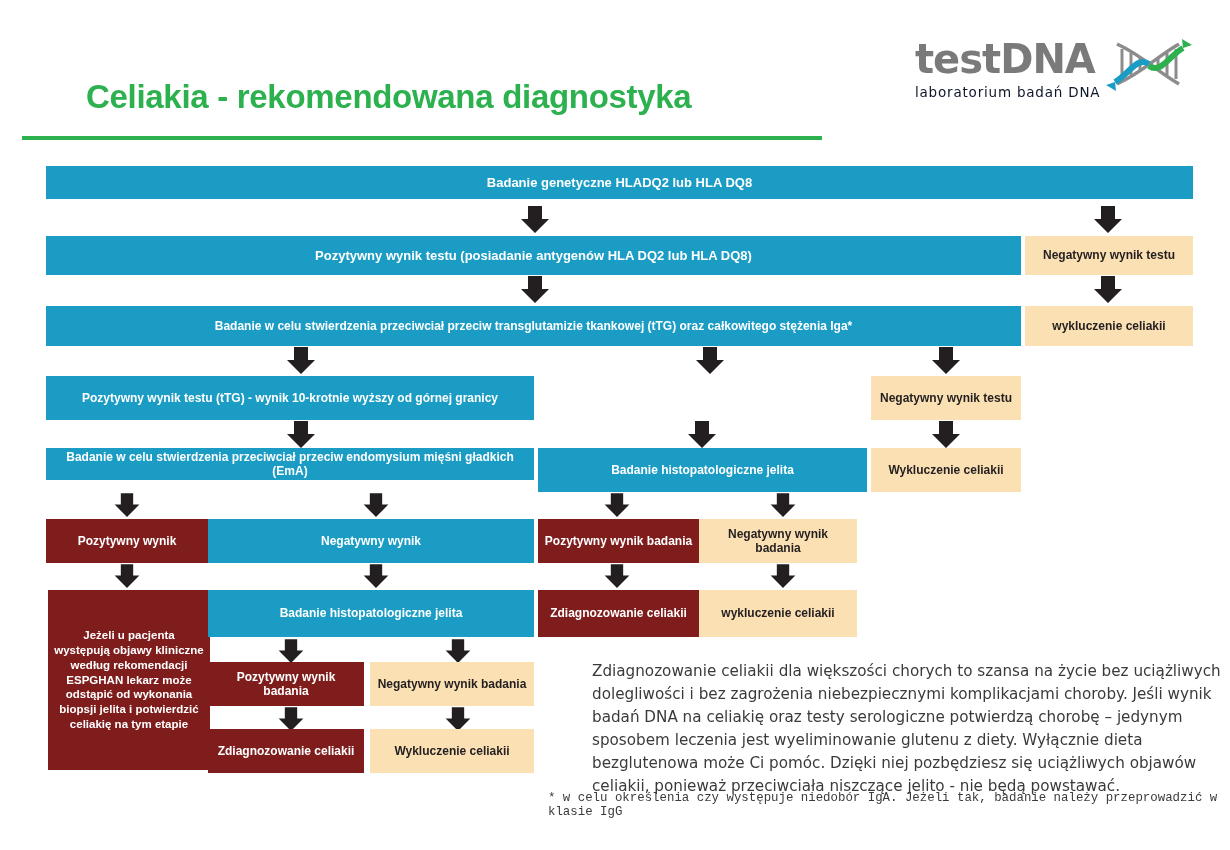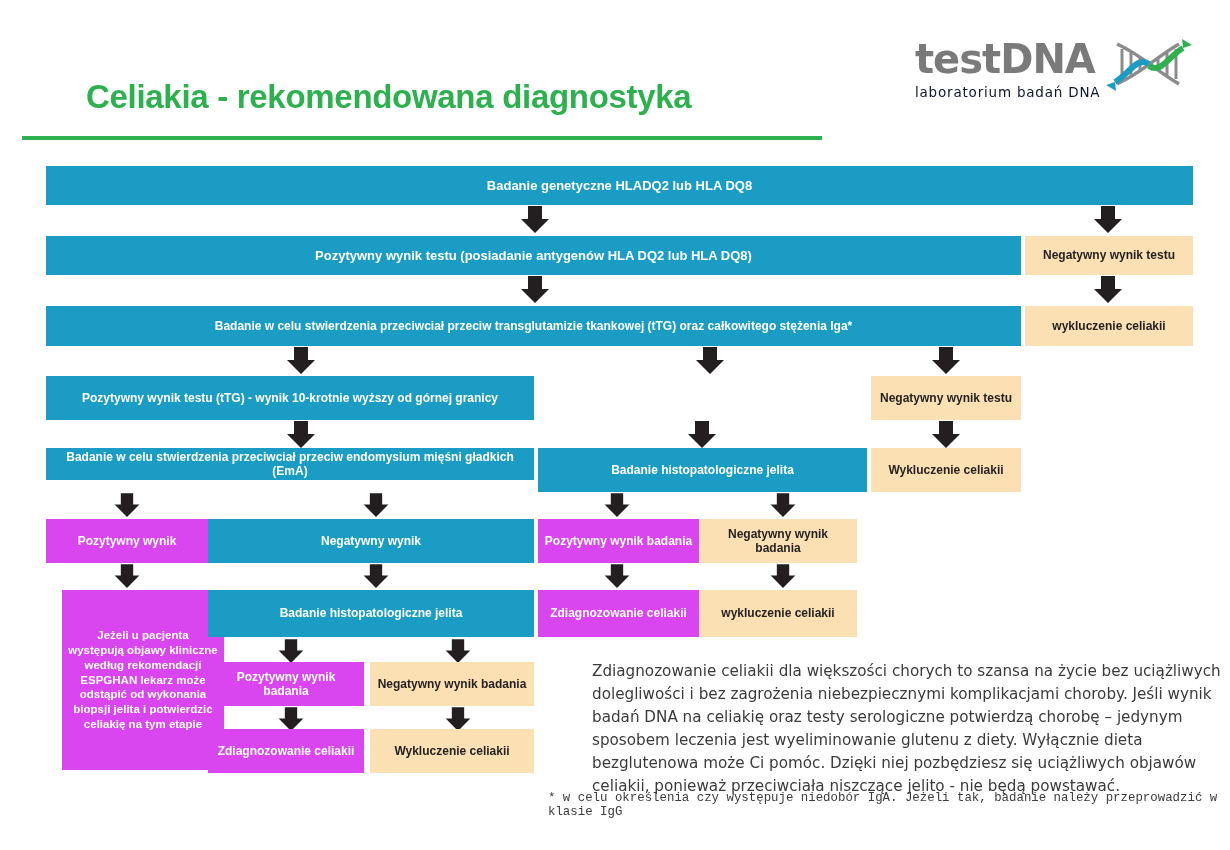--- a/index.html
+++ b/index.html
@@ -33,21 +33,21 @@
   #flow { position: absolute; left: 0; top: 0; width: 1230px; height: 850px; }
   .box {
     position: absolute;
     display: flex; align-items: center; justify-content: center;
     text-align: center;
     font-weight: bold;
     line-height: 1.18;
     padding: 2px 6px;
   }
   .blue { background: #1A9CC4; color: #ffffff; }
-  .green { background: #d946ef; color: #ffffff; }
+  .green { background: #7f1d1d; color: #ffffff; }
   .tan  { background: #FBE0B4; color: #231F20; }
   .f11 { font-size: 11.5px; }
   .f12 { font-size: 12px; }
   .f13 { font-size: 13px; }
 
   .arrow { position: absolute; }
   .arrow svg { display: block; }
 
   
   #body-text {
@@ -90,21 +90,21 @@
         <path d="M80 12 l-1 -9 l10 6 z" fill="#2CB14E"></path>
         <path d="M46 28 C34 20, 26 38, 12 46" stroke="#1A9CC4" stroke-width="6" fill="none"></path>
         <path d="M12 46 l1 9 l-10 -6 z" fill="#1A9CC4"></path>
       </svg>
     </div>
   </div>
 </div>
 
 <div id="flow">
 
-  <div class="box blue f13" style="left:46px; top:166px; width:1147px; height:39px;">Badanie genetyczne HLADQ2 lub HLA DQ8</div>
+  <div class="box blue f13" style="left:46px; top:166px; width:1147px; height:33px;">Badanie genetyczne HLADQ2 lub HLA DQ8</div>
 
   <div class="arrow" style="left:518px; top:206px;">
     <svg width="34" height="28" viewBox="0 0 34 28">
         <path d="M10 0 h14 v13 h7 L17 27 L3 13 h7 z" fill="#231F20"></path>
       </svg>
   </div>
   <div class="arrow" style="left:1091px; top:206px;">
     <svg width="34" height="28" viewBox="0 0 34 28">
         <path d="M10 0 h14 v13 h7 L17 27 L3 13 h7 z" fill="#231F20"></path>
       </svg>
@@ -206,21 +206,21 @@
     <svg width="30" height="25" viewBox="0 0 34 28">
         <path d="M10 0 h14 v13 h7 L17 27 L3 13 h7 z" fill="#231F20"></path>
       </svg>
   </div>
   <div class="arrow" style="left:768px; top:564px;">
     <svg width="30" height="25" viewBox="0 0 34 28">
         <path d="M10 0 h14 v13 h7 L17 27 L3 13 h7 z" fill="#231F20"></path>
       </svg>
   </div>
 
-  <div class="box green f11" style="left:62px; top:590px; width:162px; height:180px; line-height:1.3;">Jeżeli u pacjenta występują objawy kliniczne według rekomendacji ESPGHAN lekarz może odstąpić od wykonania biopsji jelita i potwierdzić celiakię na tym etapie</div>
+  <div class="box green f11" style="left:48px; top:590px; width:162px; height:180px; line-height:1.3;">Jeżeli u pacjenta występują objawy kliniczne według rekomendacji ESPGHAN lekarz może odstąpić od wykonania biopsji jelita i potwierdzić celiakię na tym etapie</div>
   <div class="box blue f12" style="left:208px; top:590px; width:326px; height:47px;">Badanie histopatologiczne jelita</div>
   <div class="box green f12" style="left:538px; top:590px; width:161px; height:47px;">Zdiagnozowanie celiakii</div>
   <div class="box tan f12" style="left:699px; top:590px; width:158px; height:47px;">wykluczenie celiakii</div>
 
   <div class="arrow" style="left:276px; top:639px;">
     <svg width="30" height="25" viewBox="0 0 34 28">
         <path d="M10 0 h14 v13 h7 L17 27 L3 13 h7 z" fill="#231F20"></path>
       </svg>
   </div>
   <div class="arrow" style="left:443px; top:639px;">

